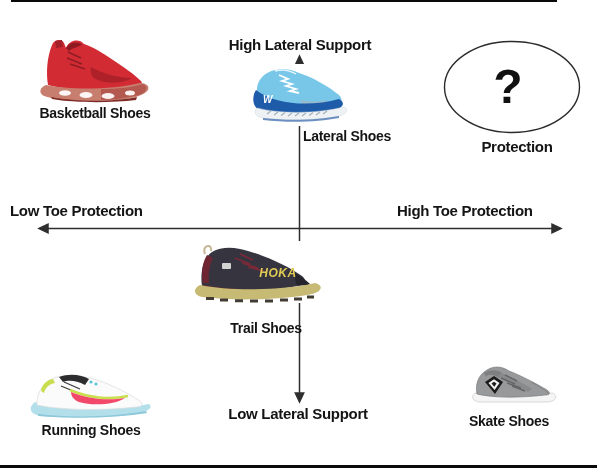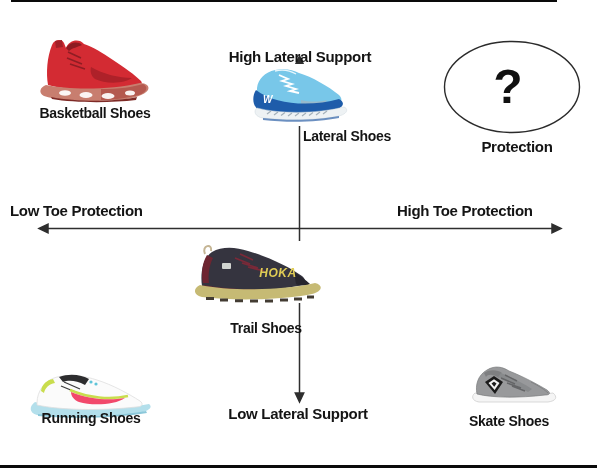--- a/index.html
+++ b/index.html
@@ -94,34 +94,34 @@
     <path d="M10,44 C42,48 86,47 118,41 L119,43 C92,48 42,49 10,46 Z" fill="#8cc8da"></path>
     <path d="M9,33 C9,21 17,10 29,7 C43,4 57,6 69,10 C85,15 101,24 112,31 C116,34 114,37 108,37 C72,41 32,40 9,35 Z" fill="#fbfbfb" stroke="#dedede" stroke-width="0.8"></path>
     <path d="M31,7 C42,3 54,5 61,9 L57,15 C48,10 40,10 35,12 Z" fill="#2d2d2f"></path>
     <path d="M13,21 C14,14 19,10 25,9 L27,13 C21,14 17,18 16,23 Z" fill="#c9dd4d"></path>
     <circle cx="63" cy="12" r="1.6" fill="#5fc4d8"></circle>
     <circle cx="68" cy="14" r="1.6" fill="#5fc4d8"></circle>
     <path d="M36,12 L52,19 M33,16 L50,23" stroke="#3c3c3e" stroke-width="1.3" fill="none"></path>
     <path d="M42,20 C60,28 82,30 100,26" stroke="#c9dd4d" stroke-width="2.5" fill="none"></path>
     <path d="M43,22 C60,29 80,31 97,28 C87,35 64,36 51,32 C46,30 43,26 43,22 Z" fill="#f2496b"></path>
   </svg>
-  <div class="lbl prod-lbl" style="left:21px;top:410px;width:140px;">Running Shoes</div>
+  <div class="lbl prod-lbl" style="left:21px;top:422px;width:140px;">Running Shoes</div>
 
   <svg class="shoe" style="left:468px;top:361px;" width="95" height="48" viewBox="0 0 95 48">
     <rect x="0" y="0" width="95" height="48" fill="#ffffff"></rect>
     <path d="M7,32 C3,35 4,40 11,41 L80,41 C88,40 90,36 85,32 C58,36 27,36 7,32 Z" fill="#f5f5f5" stroke="#cfcfcf" stroke-width="0.8"></path>
     <path d="M9,33 C7,24 10,14 19,9 C27,4 35,6 41,10 C54,15 69,23 79,29 C83,32 82,34 77,34 C51,37 25,37 9,33 Z" fill="#98999b" stroke="#7b7c7e" stroke-width="0.7"></path>
     <path d="M16,12 C22,8 30,9 34,12 L31,17 C25,13 20,13 18,16 Z" fill="#7e7f81"></path>
     <path d="M33,12 C43,16 55,22 64,28 L60,31 C50,25 40,19 30,16 Z" fill="#888a8c"></path>
     <path d="M37,14 L49,20 M33,17 L47,23 M39,22 L53,27 M44,25 L57,30" stroke="#646567" stroke-width="1.5" fill="none"></path>
     <path d="M63,21 C71,25 77,29 80,32" stroke="#7b7c7e" stroke-width="0.8" fill="none"></path>
     <path d="M17,21 L26,15 L35,21 L27,33 Z" fill="#1b1b1b"></path>
     <path d="M20.5,22 L26,18.2 L31.5,22 L26.6,29 Z" fill="#f2f2f2"></path>
     <path d="M23.5,22.6 L26,20.8 L28.5,22.6 L26.3,25.8 Z" fill="#1b1b1b"></path>
   </svg>
   <div class="lbl prod-lbl" style="left:439px;top:413px;width:140px;">Skate Shoes</div>
 
-  <div class="lbl axis-lbl" style="left:205px;top:36px;width:190px;margin-top:12px;">High Lateral Support</div>
+  <div class="lbl axis-lbl" style="left:205px;top:36px;width:190px;">High Lateral Support</div>
   <div class="lbl axis-lbl" style="left:203px;top:405px;width:190px;">Low Lateral Support</div>
   <div class="lbl axis-lbl" style="left:10px;top:202px;width:200px;text-align:left;">Low Toe Protection</div>
   <div class="lbl axis-lbl" style="right:3px;top:202px;width:200px;text-align:left;">High Toe Protection</div>
 
 </div>
 
 </body></html>

